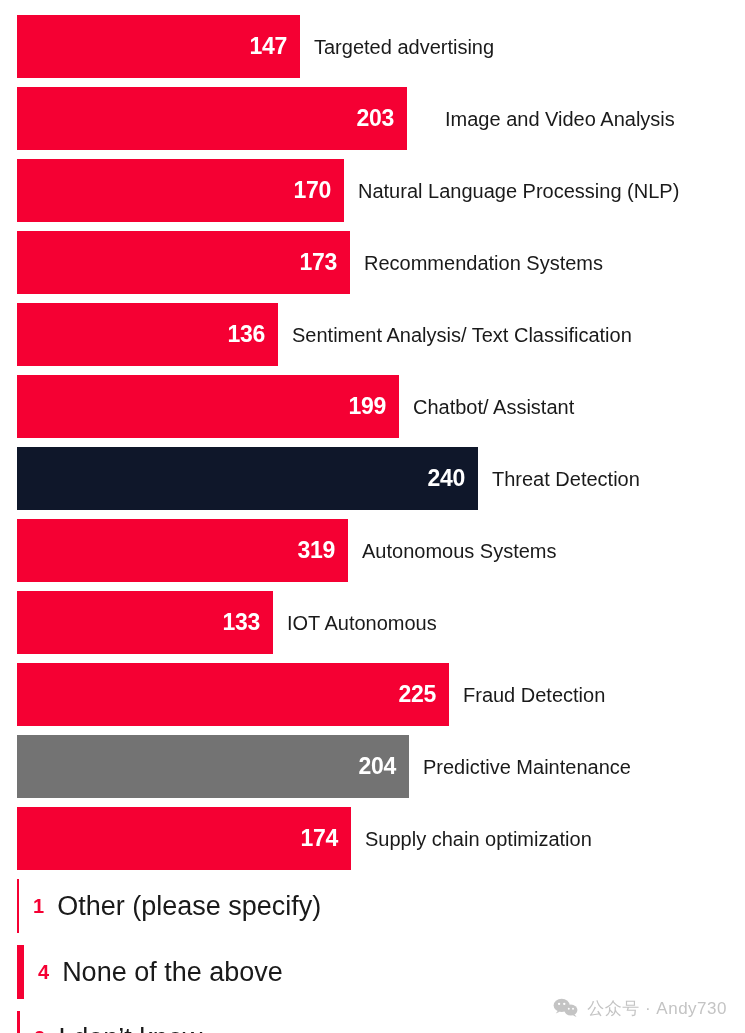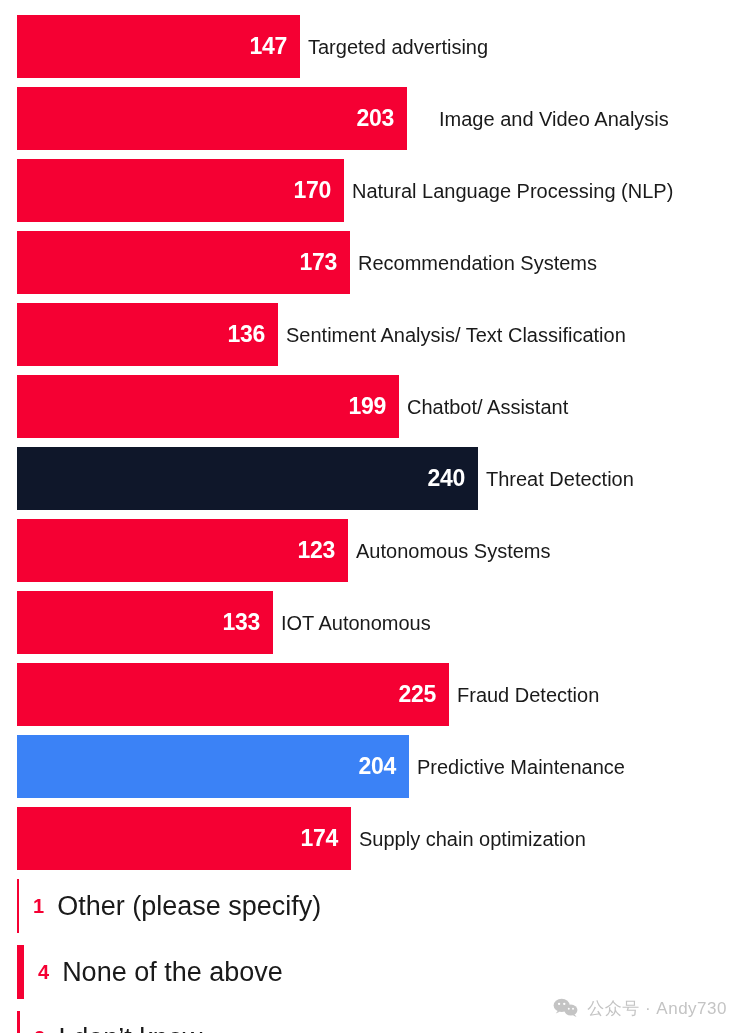--- a/index.html
+++ b/index.html
@@ -43,21 +43,21 @@
     font-weight: bold;
     font-size: 23px;
     letter-spacing: -0.3px;
     padding-right: 13px;
     line-height: 1;
     white-space: nowrap;
   }
   .bar-label {
     color: #1a1a1a;
     font-size: 20px;
-    padding-left: 8px;
+    padding-left: 14px;
     line-height: 1;
     white-space: nowrap;
   }
   
   .row.small .bar {
     background: #F50033;
   }
   .row.small .small-value {
     color: #F50033;
     font-weight: bold;
@@ -134,38 +134,38 @@
       <span class="bar-label">Chatbot/ Assistant</span>
     </div>
     <div class="row" style="top: 447px; height: 63px;">
       <div class="bar" style="background: #0f172a; width: 461px;">
         <span class="bar-value">240</span>
       </div>
       <span class="bar-label">Threat Detection</span>
     </div>
     <div class="row" style="top: 519px; height: 63px;">
       <div class="bar" style="background: rgb(245, 0, 51); width: 331px;">
-        <span class="bar-value">123</span>
+        <span class="bar-value">319</span>
       </div>
       <span class="bar-label">Autonomous Systems</span>
     </div>
     <div class="row" style="top: 591px; height: 63px;">
       <div class="bar" style="background: rgb(245, 0, 51); width: 256px;">
         <span class="bar-value">133</span>
       </div>
       <span class="bar-label">IOT Autonomous</span>
     </div>
     <div class="row" style="top: 663px; height: 63px;">
       <div class="bar" style="background: rgb(245, 0, 51); width: 432px;">
         <span class="bar-value">225</span>
       </div>
       <span class="bar-label">Fraud Detection</span>
     </div>
     <div class="row" style="top: 735px; height: 63px;">
-      <div class="bar" style="background: #3b82f6; width: 392px;">
+      <div class="bar" style="background: #737373; width: 392px;">
         <span class="bar-value">204</span>
       </div>
       <span class="bar-label">Predictive Maintenance</span>
     </div>
     <div class="row" style="top: 807px; height: 63px;">
       <div class="bar" style="background: rgb(245, 0, 51); width: 334px;">
         <span class="bar-value">174</span>
       </div>
       <span class="bar-label">Supply chain optimization</span>
     </div>

